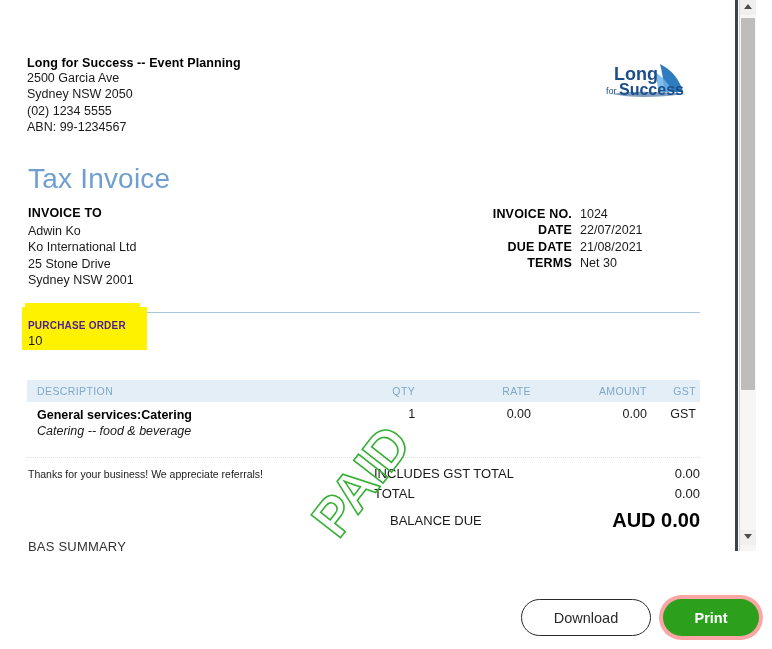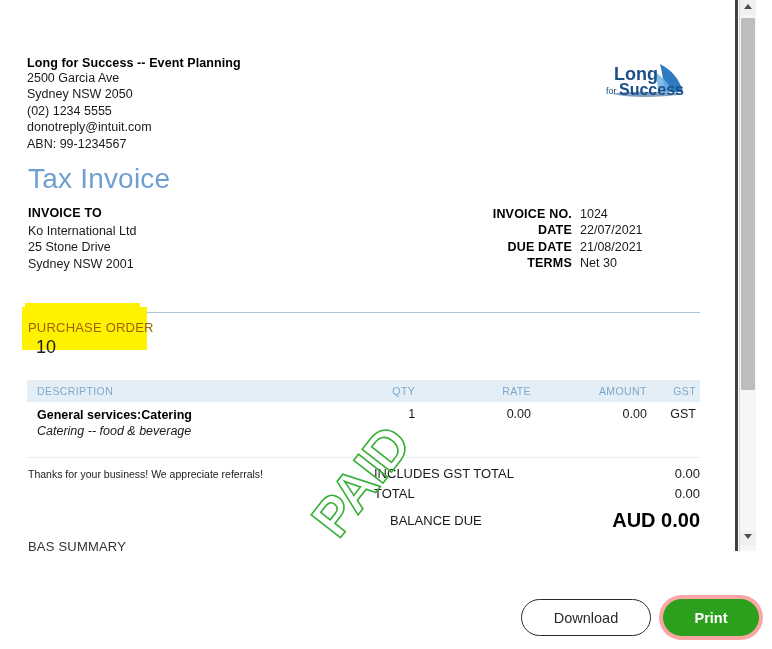--- a/index.html
+++ b/index.html
@@ -147,30 +147,29 @@
   #po-highlight::after {
     content: "";
     position: absolute;
     left: 3px;
     top: -4px;
     width: 115px;
     height: 8px;
     background: #fff200;
   }
   #po-label {
+    font-size: 10px;
+    font-weight: bold;
+    color: #4c1d95;
+    letter-spacing: .2px;
+  }
+  #po-value {
     font-size: 13px;
-    font-weight: normal;
-    color: #a16207;
-    letter-spacing: .2px;
-  }
-  #po-value {
-    font-size: 18px;
     color: #1a1a1a;
     margin-top: 2px;
-    margin-left: 8px;
   }
 
   
   #items-table {
     position: absolute;
     left: 27px;
     top: 380px;
     width: 673px;
   }
   #items-header {
@@ -414,39 +413,39 @@
 <body>
 
 <div id="invoice-viewport">
   <div id="invoice-page">
 
     <div id="seller-block">
       <div id="seller-name">Long for Success --  Event Planning</div>
       <div class="seller-line">2500 Garcia Ave</div>
       <div class="seller-line">Sydney NSW  2050</div>
       <div class="seller-line">(02) 1234 5555</div>
-      <div class="seller-line">donotreply@intuit.com</div>
       <div class="seller-line">ABN: 99-1234567</div>
     </div>
 
     <div id="logo">
       <svg width="96" height="48" viewBox="0 0 96 48">
         <path d="M62 6 C74 12 82 22 85 34 L66 34 C66 24 64 14 62 6 Z" fill="#2e7bbf"></path>
         <path d="M57 14 C66 20 72 27 74 34 L60 34 C60 27 58.5 20 57 14 Z" fill="#6cb0e4" opacity="0.85"></path>
         <path d="M14 36 C30 33 56 33 88 36 C58 40 32 40 14 36 Z" fill="#1b4f8a" opacity="0.55"></path>
         <text x="16" y="22" font-family="Liberation Sans, sans-serif" font-size="18" font-weight="bold" fill="#1b4f8a">Long</text>
         <text x="8" y="36" font-family="Liberation Sans, sans-serif" font-size="9" fill="#1b4f8a">for</text>
         <text x="21" y="37" font-family="Liberation Sans, sans-serif" font-size="16" font-weight="bold" fill="#1b4f8a">Success</text>
       </svg>
     </div>
 
     <div id="invoice-title">Tax Invoice</div>
 
     <div id="billto-block">
       <div id="billto-label">INVOICE TO</div>
+      <div class="billto-line">Adwin Ko</div>
       <div class="billto-line">Ko International Ltd</div>
       <div class="billto-line">25 Stone Drive</div>
       <div class="billto-line">Sydney NSW  2001</div>
     </div>
 
     <div id="meta-block">
       <div class="meta-row">
         <div class="meta-label">INVOICE NO.</div>
         <div class="meta-value">1024</div>
       </div>

